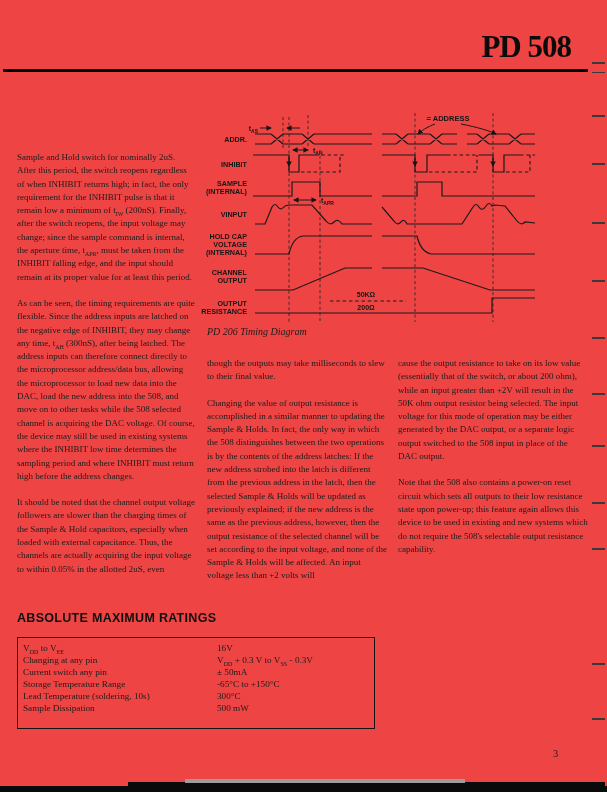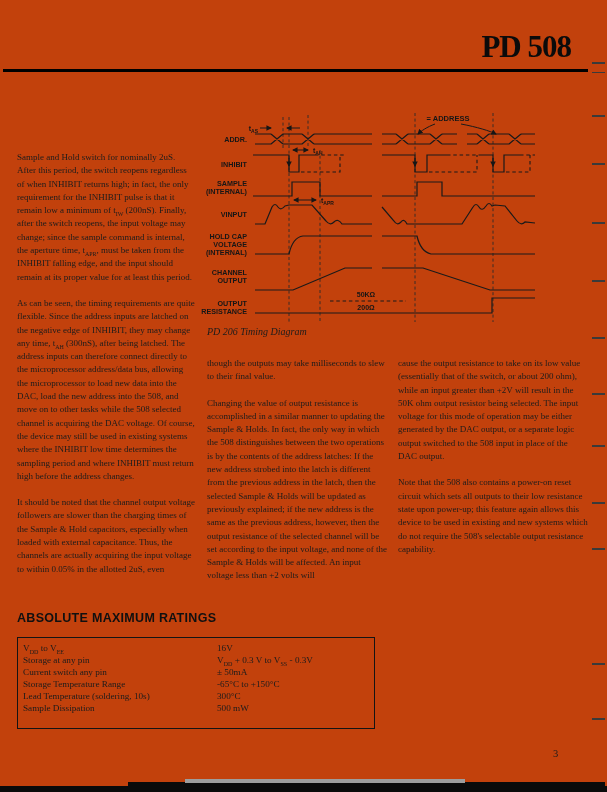--- a/index.html
+++ b/index.html
@@ -1,16 +1,16 @@
 <!DOCTYPE html>
 <html><head>
 <meta charset="utf-8">
 <style>
   html,body{margin:0;padding:0;background:#d9d9d9;}
-  .page{position:relative;width:607px;height:792px;margin:0 auto;background:#c2410c;
+  .page{position:relative;width:607px;height:792px;margin:0 auto;background:#ef4444;
         font-family:"Liberation Serif",serif;color:#1c1c1c;overflow:hidden;}
   .doc-title{position:absolute;top:29px;right:36px;margin:0;
              font:bold 31px "Liberation Serif",serif;letter-spacing:-1px;color:#0b0b0b;}
   .header-rule{position:absolute;top:69px;left:3px;width:585px;height:2.5px;background:#000;}
   .timing{position:absolute;left:180px;top:100px;width:380px;height:240px;}
   .caption{position:absolute;left:207px;top:326px;font:italic 10px "Liberation Serif",serif;}
   .col{position:absolute;font-size:9px;line-height:13.3px;}
   .col p{margin:0 0 13px 0;}
   .col-left{left:17px;top:151px;width:178px;}
   .col-mid{left:207px;top:357px;width:182px;}
@@ -156,21 +156,21 @@
       <p>Note that the 508 also contains a power-on reset circuit which sets all outputs to their low resistance state upon power-up; this feature again allows this device to be used in existing and new systems which do not require the 508's selectable output resistance capability.</p>
     </div>
 
   <h2 class="ratings-heading">ABSOLUTE MAXIMUM RATINGS</h2>
   <div class="ratings-box" id="ratings-rows">
       <div class="rrow">
         <span class="rlabel">V<sub>DD</sub> to V<sub>EE</sub></span>
         <span class="rvalue">16V</span>
       </div>
       <div class="rrow">
-        <span class="rlabel">Storage at any pin</span>
+        <span class="rlabel">Changing at any pin</span>
         <span class="rvalue">V<sub>DD</sub> + 0.3 V to V<sub>SS</sub> - 0.3V</span>
       </div>
       <div class="rrow">
         <span class="rlabel">Current switch any pin</span>
         <span class="rvalue">± 50mA</span>
       </div>
       <div class="rrow">
       </div>
       <div class="rrow">
         <span class="rlabel">Storage Temperature Range</span>

